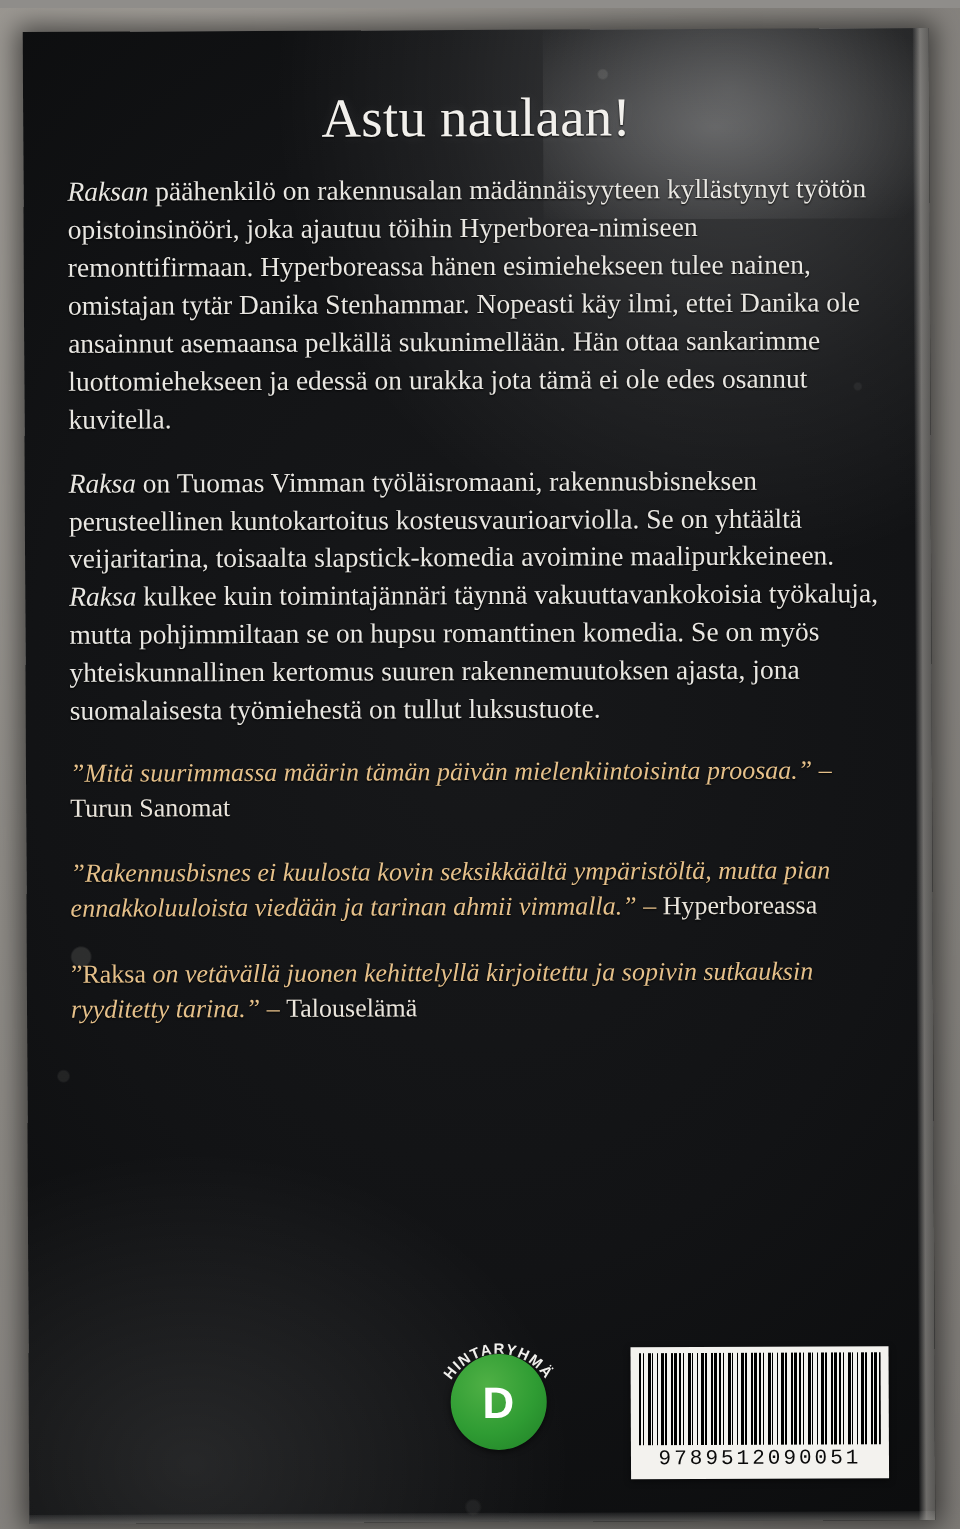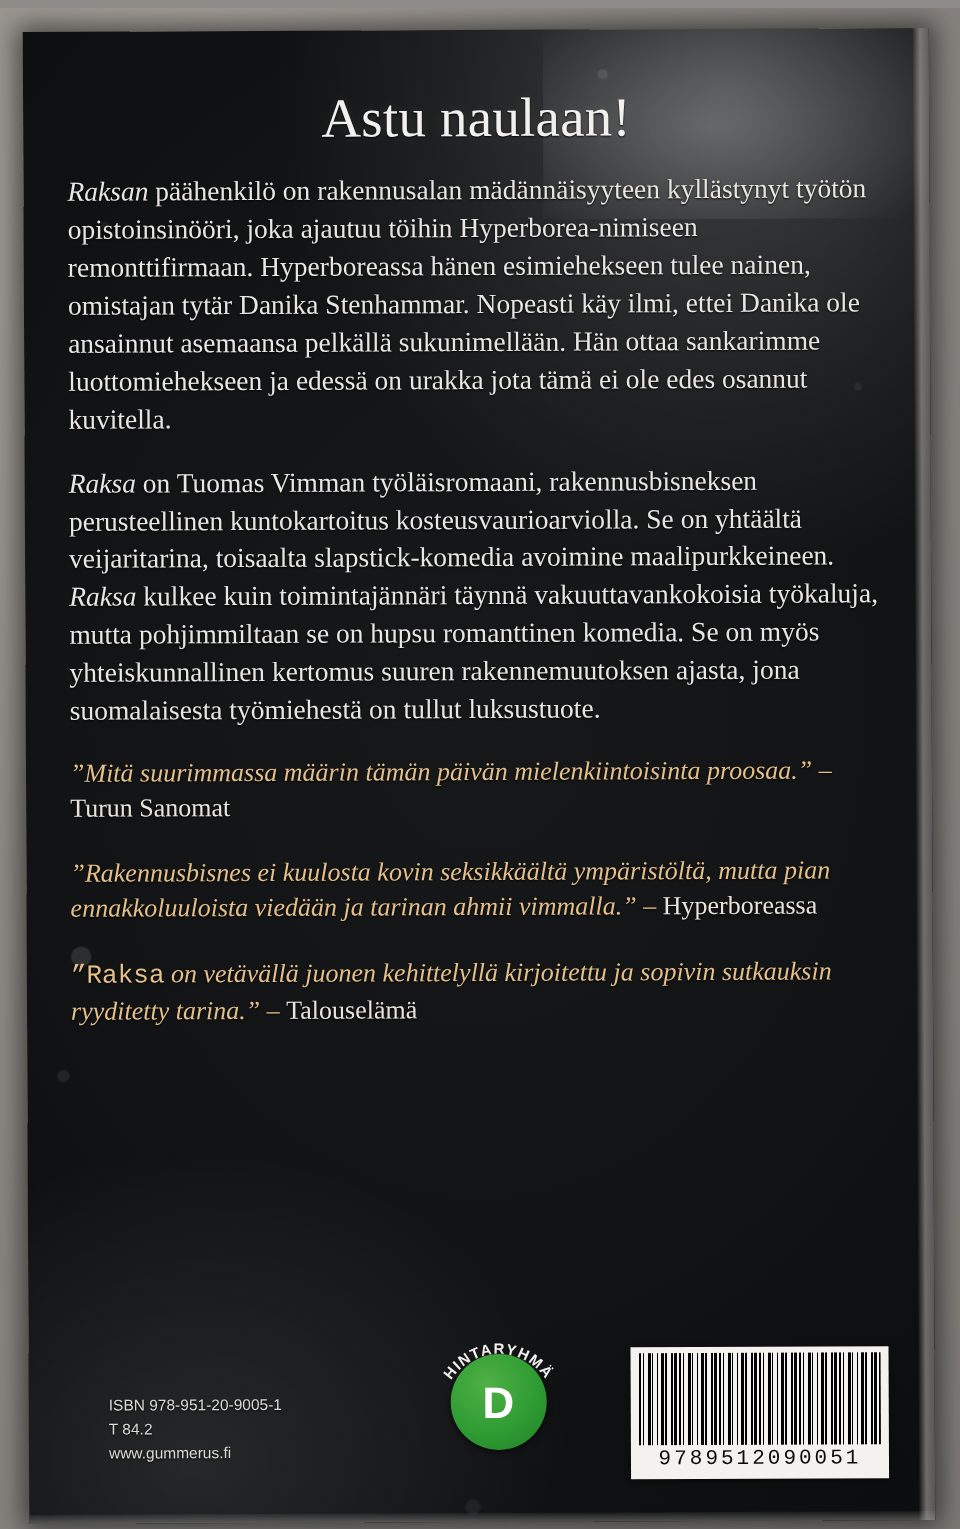--- a/index.html
+++ b/index.html
@@ -100,21 +100,21 @@
     color: #e5c08a;
     font-size: 26px;
     line-height: 1.35;
     font-style: italic;
     text-shadow: 0 1px 2px rgba(0,0,0,0.95);
   }
   p.quote .src {
     font-style: normal;
     color: #eae5dc;
   }
-  p.quote .rom { font-style: normal; font-family: Liberation Mono, monospace; }
+  p.quote .rom { font-style: normal; }
 
   
   #bottom {
     position: absolute;
     left: 0; right: 0; bottom: 0;
     height: 250px;
     z-index: 4;
   }
 
   .imprint {
@@ -217,25 +217,20 @@
 
       <p class="quote"><span>”Mitä suurimmassa määrin tämän päivän mielenkiintoisinta proosaa.” – </span><span class="src">Turun Sanomat</span></p>
 
       <p class="quote"><span>”Rakennusbisnes ei kuulosta kovin seksikkäältä ympäristöltä, mutta pian ennakkoluuloista viedään ja tarinan ahmii vimmalla.” – </span><span class="src">Hyperboreassa</span></p>
 
       <p class="quote"><span class="rom">”Raksa</span><span> on vetävällä juonen kehittelyllä kirjoitettu ja sopivin sutkauksin ryyditetty tarina.” – </span><span class="src">Talouselämä</span></p>
     </div>
 
     <div id="bottom">
 
-      <div class="imprint">
-        <div>ISBN 978-951-20-9005-1</div>
-        <div>T 84.2</div>
-        <div>www.gummerus.fi</div>
-      </div>
 
       <div class="pricegroup">
         <svg class="arc" viewBox="0 0 132 132">
           <defs>
             <path id="arcpath" d="M 10,82 A 56,56 0 0 1 122,82" fill="none"></path>
           </defs>
           <text>
             <textPath href="#arcpath" startOffset="50%" text-anchor="middle">HINTARYHMÄ</textPath>
           </text>
         </svg>

